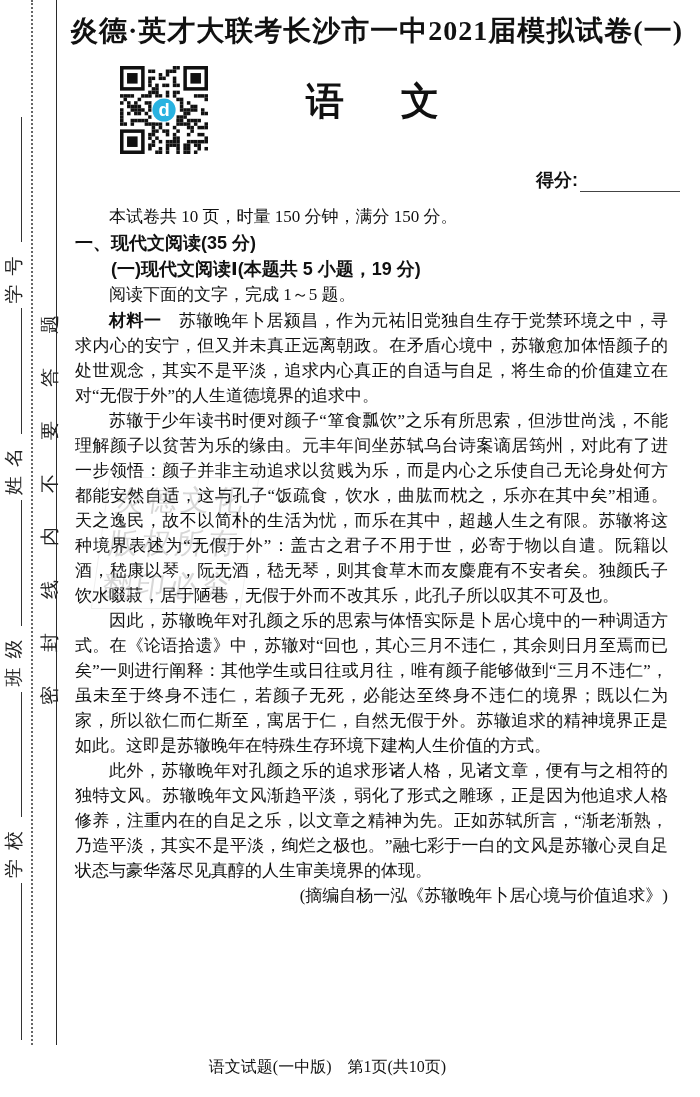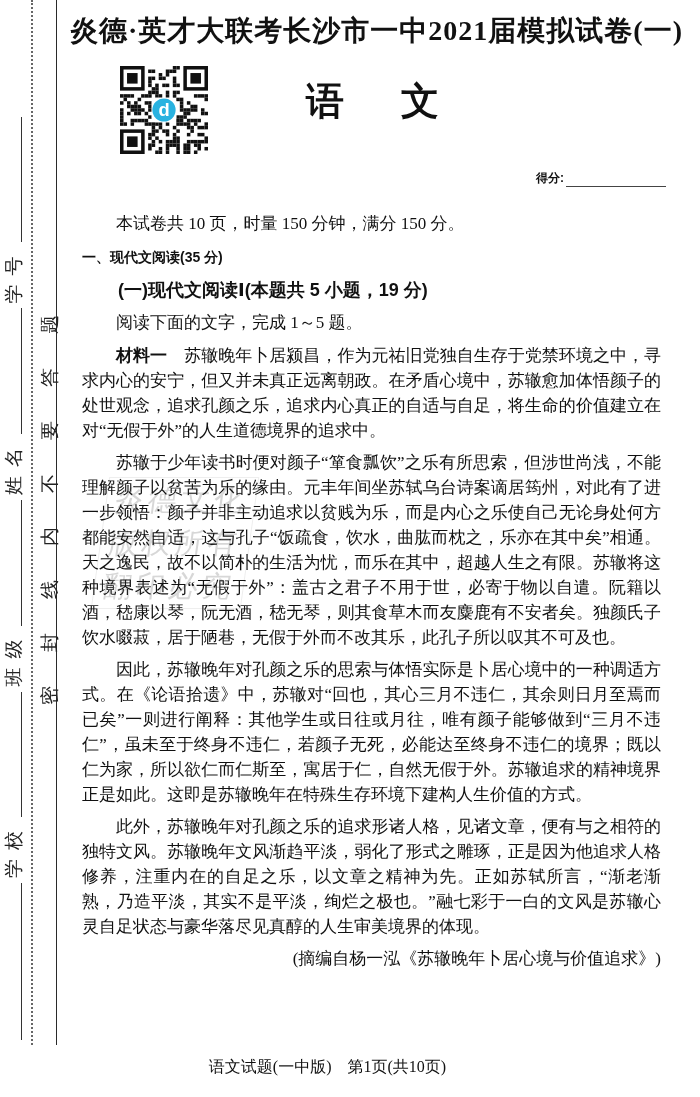--- a/index.html
+++ b/index.html
@@ -33,36 +33,36 @@
     font-size:28px;font-weight:bold;letter-spacing:1px;white-space:nowrap;z-index:2;
   }
   .qr{position:absolute;left:120px;top:66px;width:88px;height:88px;z-index:2;}
   .subject{
     position:absolute;left:306px;top:76px;z-index:2;
     font-family:"Liberation Sans","DejaVu Sans",sans-serif;
     font-size:38px;font-weight:bold;letter-spacing:1.5em;white-space:nowrap;
   }
   .score{position:absolute;left:536px;top:168px;display:flex;align-items:flex-end;z-index:2;}
   .score-label{font-family:"Liberation Sans","DejaVu Sans",sans-serif;
-    font-size:12px;font-weight:bold;}
+    font-size:18px;font-weight:bold;}
   .score-line{width:100px;border-bottom:1.5px solid #444;height:18px;margin-left:2px;}
   
   .watermark{
     position:absolute;left:100px;top:477px;width:148px;height:130px;
     border:1px solid #e3e3e3;z-index:1;display:flex;flex-direction:column;
     justify-content:center;text-align:center;
     color:#bdbdbd;opacity:.6;font-size:29px;line-height:43px;letter-spacing:4px;
     transform:skewX(-8deg);
   }
   
   .main{position:absolute;left:75px;top:204px;width:593px;z-index:2;font-size:17px;}
-  .main p{margin:7px;}
+  .main p{margin:0;}
   .intro{text-indent:2em;line-height:26px;}
   .h1{font-family:"Liberation Sans","DejaVu Sans",sans-serif;font-weight:bold;
-    line-height:26px;font-size:14px;}
+    line-height:26px;font-size:18px;}
   .h2{font-family:"Liberation Sans","DejaVu Sans",sans-serif;font-weight:bold;
     line-height:26px;font-size:18px;text-indent:2em;}
   .instruction{text-indent:2em;line-height:26px;}
   .material{text-indent:2em;line-height:25px;text-align:justify;}
   .material b{font-weight:bold;}
   .attribution{text-align:right;line-height:26px;margin-top:2px;}
   
   .footer{position:absolute;left:75px;top:1057px;width:505px;text-align:center;
     font-size:16px;z-index:2;}
 </style>
@@ -297,20 +297,20 @@
   <span>炎德文化</span>
   <span>版权所有</span>
   <span>翻印必究</span>
 </div>
 
 <div class="main">
   <p class="intro">本试卷共 10 页，时量 150 分钟，满分 150 分。</p>
   <p class="h1">一、现代文阅读(35 分)</p>
   <p class="h2">(一)现代文阅读Ⅰ(本题共 5 小题，19 分)</p>
   <p class="instruction">阅读下面的文字，完成 1～5 题。</p>
-  <p class="material"><b>材料一</b><span>　苏辙晚年卜居颍昌，作为元祐旧党独自生存于党禁环境之中，寻求内心的安宁，但又并未真正远离朝政。在矛盾心境中，苏辙愈加体悟颜子的处世观念，追求孔颜之乐，追求内心真正的自适与自足，将生命的价值建立在对“无假于外”的人生道德境界的追求中。</span></p>
+  <p class="material"><b>材料一</b><span>　苏辙晚年卜居颍昌，作为元祐旧党独自生存于党禁环境之中，寻求内心的安宁，但又并未真正远离朝政。在矛盾心境中，苏辙愈加体悟颜子的处世观念，其实不是平淡，追求内心真正的自适与自足，将生命的价值建立在对“无假于外”的人生道德境界的追求中。</span></p>
   <p class="material">苏辙于少年读书时便对颜子“箪食瓢饮”之乐有所思索，但涉世尚浅，不能理解颜子以贫苦为乐的缘由。元丰年间坐苏轼乌台诗案谪居筠州，对此有了进一步领悟：颜子并非主动追求以贫贱为乐，而是内心之乐使自己无论身处何方都能安然自适，这与孔子“饭疏食，饮水，曲肱而枕之，乐亦在其中矣”相通。天之逸民，故不以简朴的生活为忧，而乐在其中，超越人生之有限。苏辙将这种境界表述为“无假于外”：盖古之君子不用于世，必寄于物以自遣。阮籍以酒，嵇康以琴，阮无酒，嵇无琴，则其食草木而友麋鹿有不安者矣。独颜氏子饮水啜菽，居于陋巷，无假于外而不改其乐，此孔子所以叹其不可及也。</p>
   <p class="material">因此，苏辙晚年对孔颜之乐的思索与体悟实际是卜居心境中的一种调适方式。在《论语拾遗》中，苏辙对“回也，其心三月不违仁，其余则日月至焉而已矣”一则进行阐释：其他学生或日往或月往，唯有颜子能够做到“三月不违仁”，虽未至于终身不违仁，若颜子无死，必能达至终身不违仁的境界；既以仁为家，所以欲仁而仁斯至，寓居于仁，自然无假于外。苏辙追求的精神境界正是如此。这即是苏辙晚年在特殊生存环境下建构人生价值的方式。</p>
   <p class="material">此外，苏辙晚年对孔颜之乐的追求形诸人格，见诸文章，便有与之相符的独特文风。苏辙晚年文风渐趋平淡，弱化了形式之雕琢，正是因为他追求人格修养，注重内在的自足之乐，以文章之精神为先。正如苏轼所言，“渐老渐熟，乃造平淡，其实不是平淡，绚烂之极也。”融七彩于一白的文风是苏辙心灵自足状态与豪华落尽见真醇的人生审美境界的体现。</p>
   <p class="attribution">(摘编自杨一泓《苏辙晚年卜居心境与价值追求》)</p>
 </div>
 
 <div class="footer">语文试题(一中版)　第1页(共10页)</div>
 
 </body></html>

